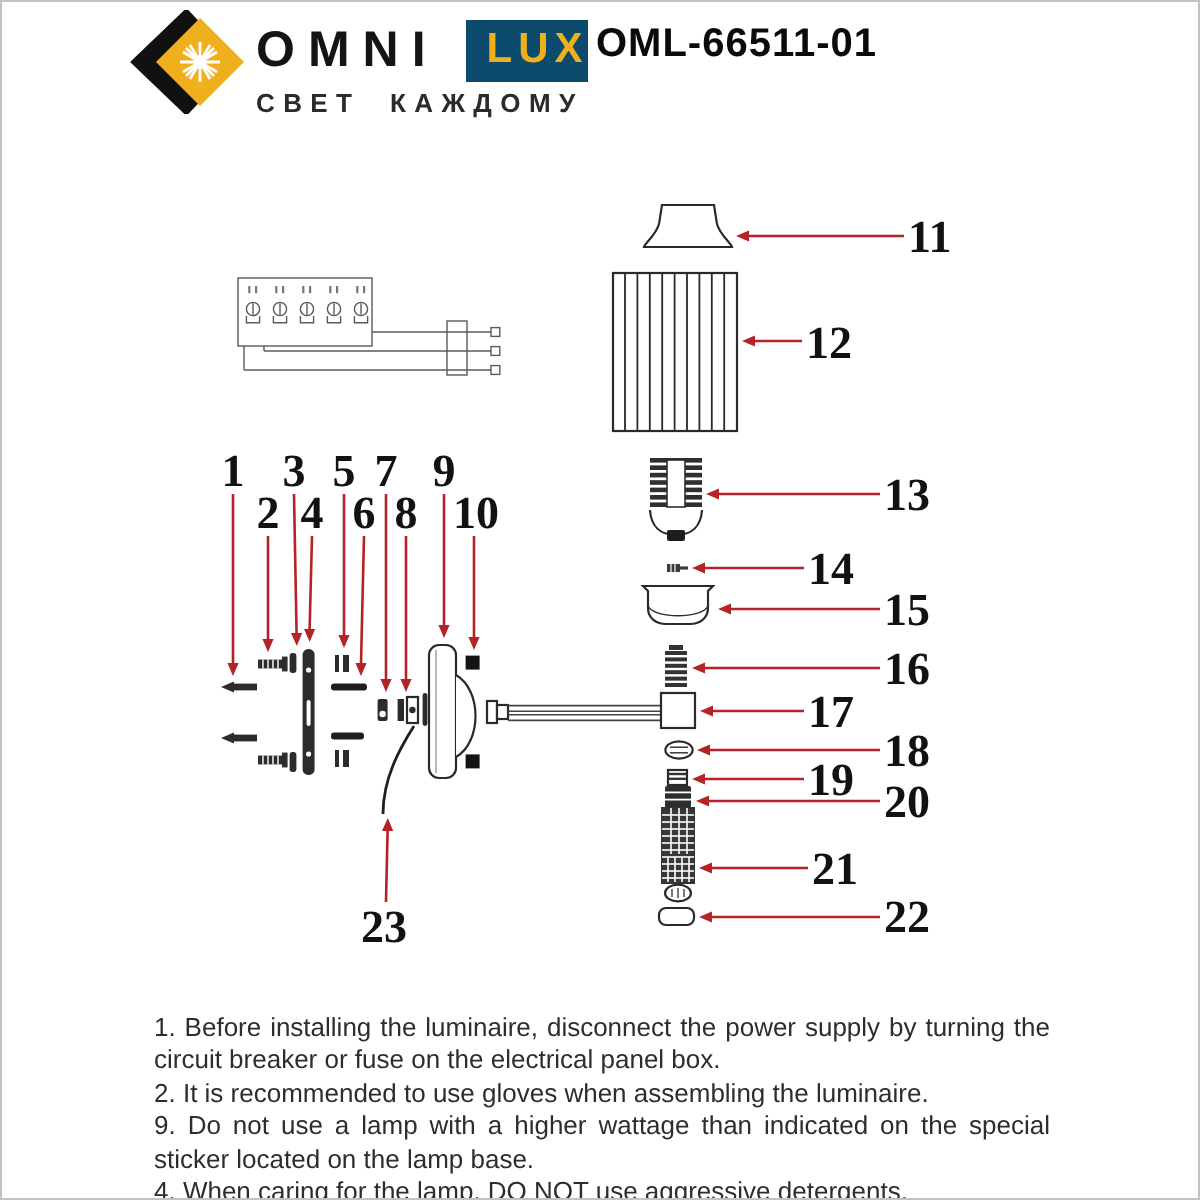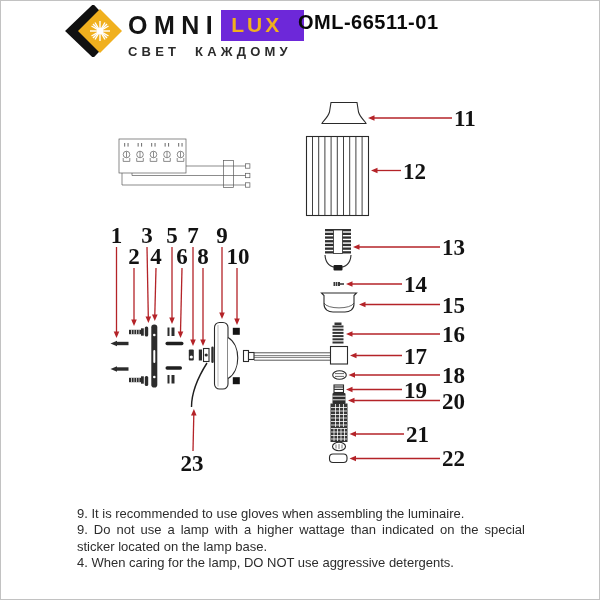--- a/index.html
+++ b/index.html
@@ -10,22 +10,22 @@
   }
   
   .logo-mark{position:absolute;left:60px;top:4px;}
   .brand-text{position:absolute;left:127px;top:9px;width:150px;}
   .brand-row{display:flex;align-items:center;text-align:center;}
   .brand-omni{
     font-weight:700;font-size:25px;letter-spacing:6.5px;color:#141414;
     font-family:"Liberation Sans",sans-serif;
   }
   .brand-lux{
-    background:#6d28d9;color:#f0b01e;font-weight:700;font-size:21px;
-    letter-spacing:3px;padding:3px 22px 4px 10px;margin-left:2px;
+    background:#0c4a6e;color:#f0b01e;font-weight:700;font-size:21px;
+    letter-spacing:3px;padding:3px 0 4px 10px;margin-left:14px;
   }
   .brand-tagline{
     margin-top:3px;font-size:13px;font-weight:700;letter-spacing:4.2px;
     word-spacing:7px;color:#2b2b2b;white-space:nowrap;
   }
   .model-title{
     position:absolute;left:297px;top:10px;font-size:20px;font-weight:700;
     color:#0a0a0a;letter-spacing:0.5px;font-family:"Liberation Sans",sans-serif;
     white-space:nowrap;
   }
@@ -396,18 +396,19 @@
       <text x="441" y="382" class="callout">18</text>
       <text x="403" y="396.5" class="callout">19</text>
       <text x="441" y="407.5" class="callout">20</text>
       <text x="405" y="441" class="callout">21</text>
       <text x="441" y="465" class="callout">22</text>
       <text x="191" y="470" text-anchor="middle" class="callout">23</text>
     </g>
   </svg>
 
   <div class="instructions">
-    <div>9. It is recommended to use gloves when assembling the luminaire.</div>
+    <div>1. Before installing the luminaire, disconnect the power supply by turning the circuit breaker or fuse on the electrical panel box.</div>
+    <div>2. It is recommended to use gloves when assembling the luminaire.</div>
     <div>9. Do not use a lamp with a higher wattage than indicated on the special sticker located on the lamp base.</div>
     <div>4. When caring for the lamp, DO NOT use aggressive detergents.</div>
   </div>
 
 </div>
 
 </body></html>

